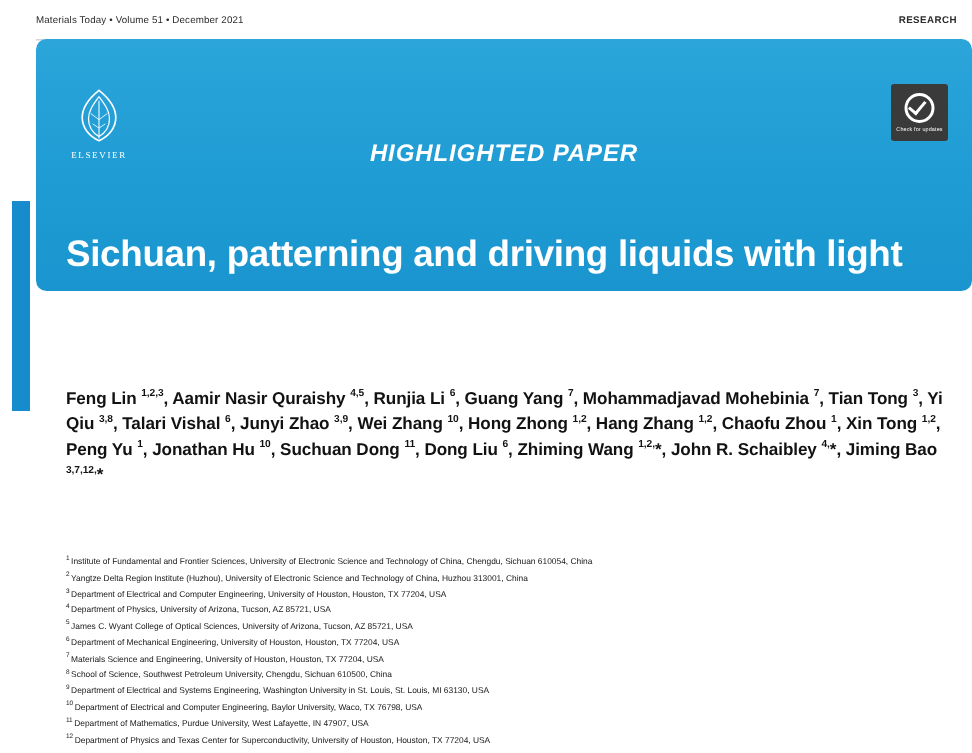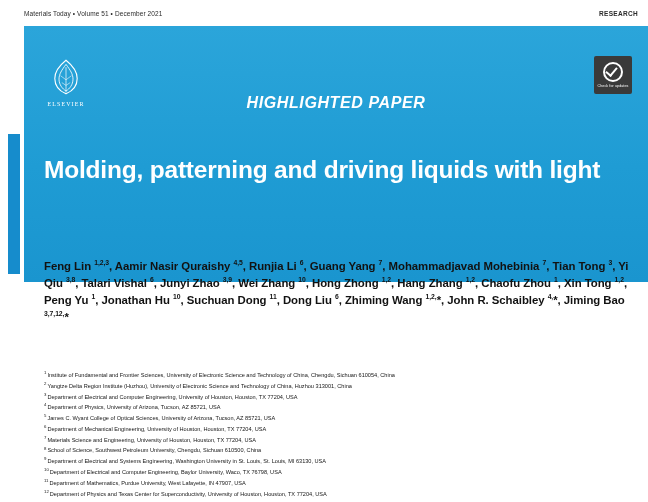--- a/index.html
+++ b/index.html
@@ -76,23 +76,24 @@
     color: #ffffff;
     text-align: center;
     letter-spacing: 0.2px;
     white-space: nowrap;
   }
   
   .hero {
     position: absolute;
     left: 24px; top: 26px;
     width: 624px;
-    height: 256px;
+    height: 168px;
     background: #1b9ad6;
     background: linear-gradient(180deg, #2ba5da 0%, #1f9cd4 55%, #1a95cf 100%);
+    border-radius: 7px;
   }
   .elsevier {
     position: absolute;
     left: 14px; top: 30px;
     width: 56px;
     text-align: center;
   }
   .elsevier-tree {
     width: 42px; height: 42px;
     margin: 0 auto;
@@ -231,21 +232,21 @@
 
     <div class="highlighted">HIGHLIGHTED PAPER</div>
 
     <div class="crossmark">
       <div class="cm-circle">
         <div class="cm-tick"></div>
       </div>
       <div class="cm-label">Check for updates</div>
     </div>
 
-    <div class="title">Molding, patterning and driving liquids with light</div>
+    <div class="title">Sichuan, patterning and driving liquids with light</div>
   </div>
 
   <div class="authors">Feng Lin <sup>1,2,3</sup>, Aamir Nasir Quraishy <sup>4,5</sup>, Runjia Li <sup>6</sup>, Guang Yang <sup>7</sup>, Mohammadjavad Mohebinia <sup>7</sup>, Tian Tong <sup>3</sup>, Yi Qiu <sup>3,8</sup>, Talari Vishal <sup>6</sup>, Junyi Zhao <sup>3,9</sup>, Wei Zhang <sup>10</sup>, Hong Zhong <sup>1,2</sup>, Hang Zhang <sup>1,2</sup>, Chaofu Zhou <sup>1</sup>, Xin Tong <sup>1,2</sup>, Peng Yu <sup>1</sup>, Jonathan Hu <sup>10</sup>, Suchuan Dong <sup>11</sup>, Dong Liu <sup>6</sup>, Zhiming Wang <sup>1,2,</sup>*, John R. Schaibley <sup>4,</sup>*, Jiming Bao <sup>3,7,12,</sup>*</div>
 
   <div class="affils">
     <div class="aff"><sup>1</sup><span>Institute of Fundamental and Frontier Sciences, University of Electronic Science and Technology of China, Chengdu, Sichuan 610054, China</span></div>
     <div class="aff"><sup>2</sup><span>Yangtze Delta Region Institute (Huzhou), University of Electronic Science and Technology of China, Huzhou 313001, China</span></div>
     <div class="aff"><sup>3</sup><span>Department of Electrical and Computer Engineering, University of Houston, Houston, TX 77204, USA</span></div>
     <div class="aff"><sup>4</sup><span>Department of Physics, University of Arizona, Tucson, AZ 85721, USA</span></div>
     <div class="aff"><sup>5</sup><span>James C. Wyant College of Optical Sciences, University of Arizona, Tucson, AZ 85721, USA</span></div>

